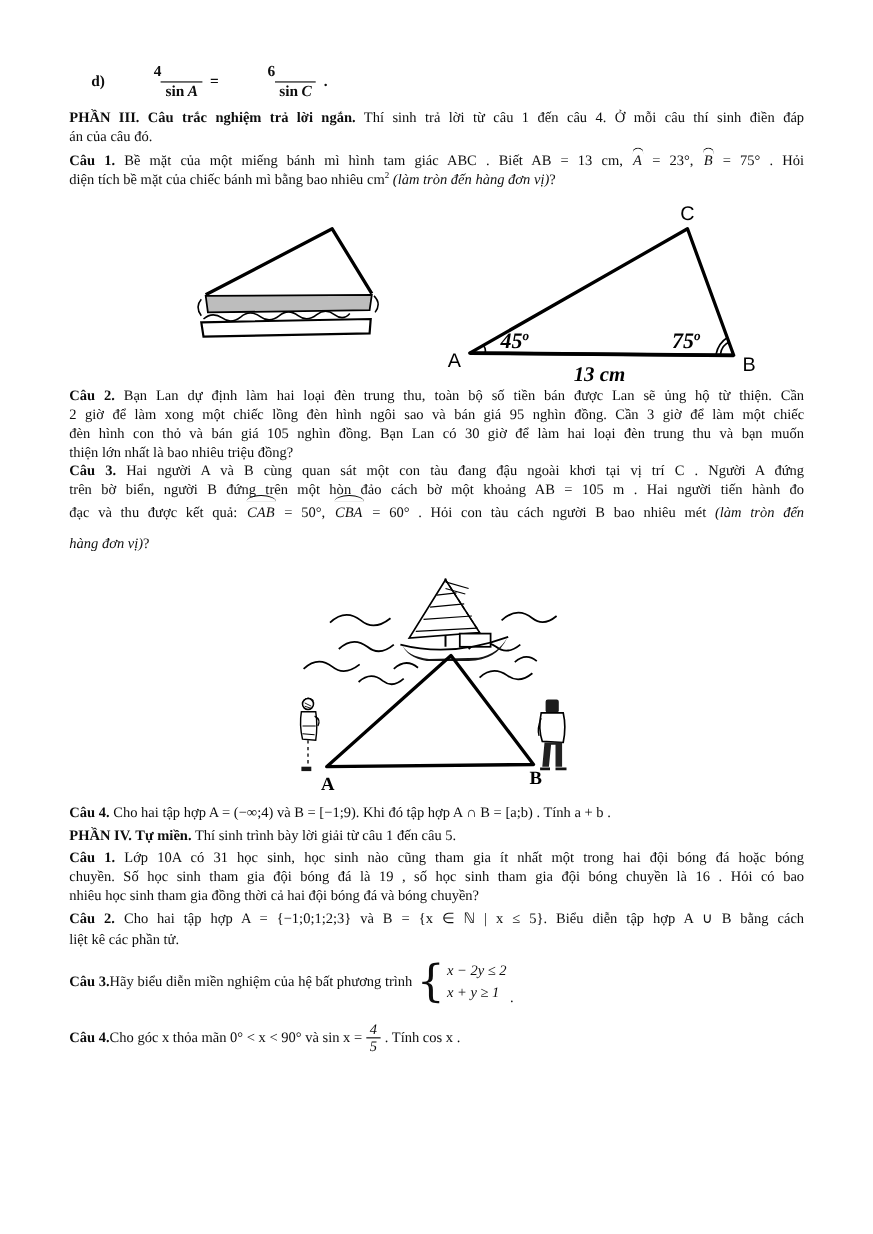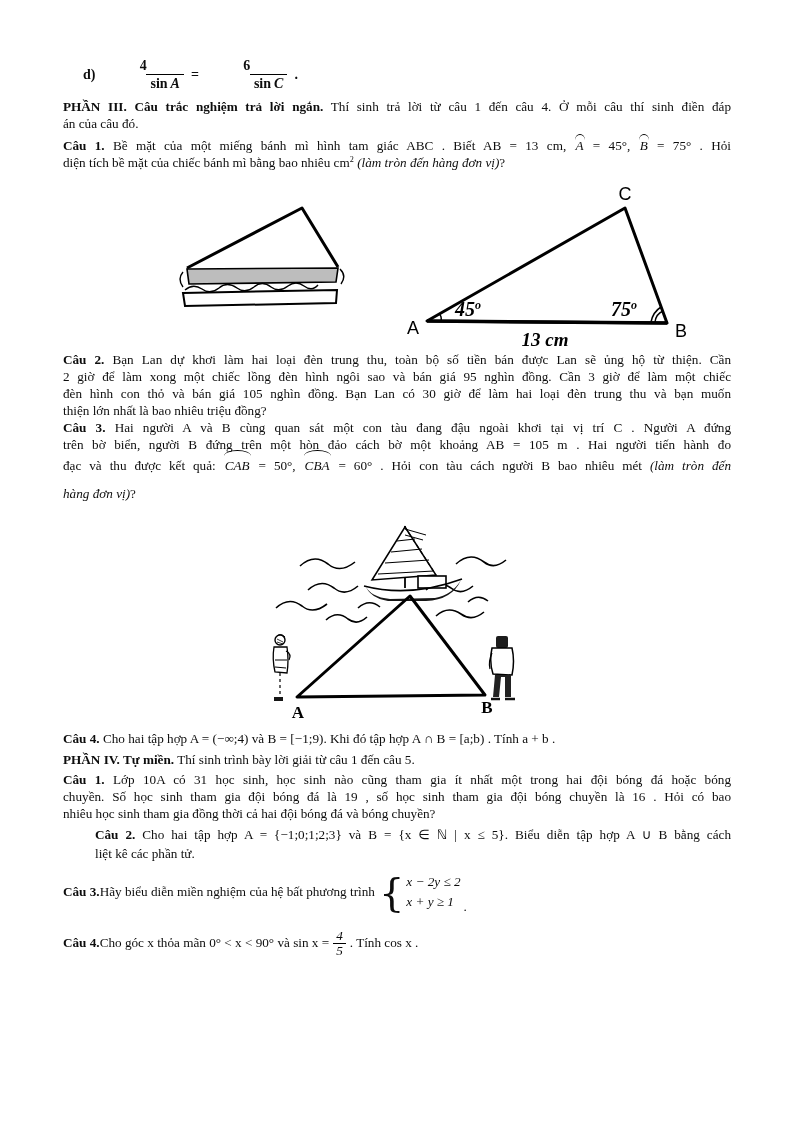--- a/index.html
+++ b/index.html
@@ -33,21 +33,21 @@
   
   .fig-row1 { position:relative; height:168px; margin-top:12px; }
   .fig-bread { position:absolute; left:112px; top:22px; }
   .fig-tri   { position:absolute; left:330px; top:0; }
   .fig-boat-wrap { margin:10px 0 0 177px; height:203px; }
 
   .q3-block { padding-bottom:8px; }
   .q4-line { margin-top:6px; line-height:20px; }
   .p4-head { margin-top:2px; }
   .mt3 { margin-top:3px; }
-  .p4q2 .line { line-height:19px;margin-left:32px; }
+  .p4q2 .line { line-height:19px; }
 
   
   .sysline { margin-top:6px; display:flex; align-items:center; height:46px; }
   .brace { font-family:"DejaVu Serif", serif; font-size:40px; font-weight:400; line-height:0.85; margin:0 2px 0 4px; }
   .sysrows { display:inline-flex; flex-direction:column; line-height:20px; font-style:italic; }
   .sys-period { align-self:flex-end; margin-left:3px; }
 
   
   .fracline { margin-top:8px; display:flex; align-items:center; height:40px; }
   .fr4 { display:inline-flex; flex-direction:column; align-items:center; line-height:1.05; margin:0 4px; font-style:italic; }
@@ -76,21 +76,21 @@
       <span>.</span>
     </div>
 
     <div>
       <div class="line"><span class="lbl">PHẦN III. Câu trắc nghiệm trả lời ngắn.</span><span> Thí sinh trả lời từ câu 1 đến câu 4. Ở mỗi câu thí sinh điền đáp</span></div>
       <div class="line short">án của câu đó.</div>
     </div>
 
     <div style="margin-top:5px;">
       <div class="line">
-        <span class="lbl">Câu 1.</span><span> Bề mặt của một miếng bánh mì hình tam giác ABC . Biết AB = 13 cm, </span><span class="hat">A</span><span> = 45°, </span><span class="hat">B</span><span> = 75° . Hỏi</span>
+        <span class="lbl">Câu 1.</span><span> Bề mặt của một miếng bánh mì hình tam giác ABC . Biết AB = 13 cm, </span><span class="hat">A</span><span> = 23°, </span><span class="hat">B</span><span> = 75° . Hỏi</span>
       </div>
       <div class="line short">
         <span>diện tích bề mặt của chiếc bánh mì bằng bao nhiêu cm</span><sup>2</sup><span class="it"> (làm tròn đến hàng đơn vị)</span><span>?</span>
       </div>
     </div>
 
     <div class="fig-row1">
       <svg class="fig-bread" width="172" height="104" viewBox="0 0 172 104">
         <path d="M12,63 L127,3 L163,62" fill="#ffffff" stroke="#000" stroke-width="3" stroke-linejoin="round"></path>
         <polygon points="12,64 163,63 161,77 14,79" fill="#bdbdbd" stroke="#000" stroke-width="1.6"></polygon>
@@ -109,21 +109,21 @@
         <text class="sanslbl" x="232" y="17" font-size="18" text-anchor="middle">C</text>
         <text class="sanslbl" x="14" y="151" font-size="18">A</text>
         <text class="sanslbl" x="282" y="154" font-size="18">B</text>
         <text x="62" y="133" font-size="20" font-weight="bold" font-style="italic"><tspan>45</tspan><tspan dy="-7" font-size="12">o</tspan></text>
         <text x="218" y="133" font-size="20" font-weight="bold" font-style="italic"><tspan>75</tspan><tspan dy="-7" font-size="12">o</tspan></text>
         <text x="152" y="163" font-size="19" font-weight="bold" font-style="italic" text-anchor="middle">13 cm</text>
       </svg>
     </div>
 
     <div>
-      <div class="line"><span class="lbl">Câu 2.</span><span> Bạn Lan dự khơi làm hai loại đèn trung thu, toàn bộ số tiền bán được Lan sẽ ủng hộ từ thiện. Cần</span></div>
+      <div class="line"><span class="lbl">Câu 2.</span><span> Bạn Lan dự định làm hai loại đèn trung thu, toàn bộ số tiền bán được Lan sẽ ủng hộ từ thiện. Cần</span></div>
       <div class="line">2 giờ để làm xong một chiếc lồng đèn hình ngôi sao và bán giá 95 nghìn đồng. Cần 3 giờ để làm một chiếc</div>
       <div class="line">đèn hình con thỏ và bán giá 105 nghìn đồng. Bạn Lan có 30 giờ để làm hai loại đèn trung thu và bạn muốn</div>
       <div class="line short">thiện lớn nhất là bao nhiêu triệu đồng?</div>
     </div>
 
     <div class="q3-block">
       <div class="line"><span class="lbl">Câu 3.</span><span> Hai người A và B cùng quan sát một con tàu đang đậu ngoài khơi tại vị trí C . Người A đứng</span></div>
       <div class="line">trên bờ biển, người B đứng trên một hòn đảo cách bờ một khoảng AB = 105 m . Hai người tiến hành đo</div>
       <div class="line formula-line">
         <span>đạc và thu được kết quả: </span><span class="hat">CAB</span><span> = 50°, </span><span class="hat">CBA</span><span> = 60° . Hỏi con tàu cách người B bao nhiêu mét </span><span class="it">(làm tròn đến</span>

